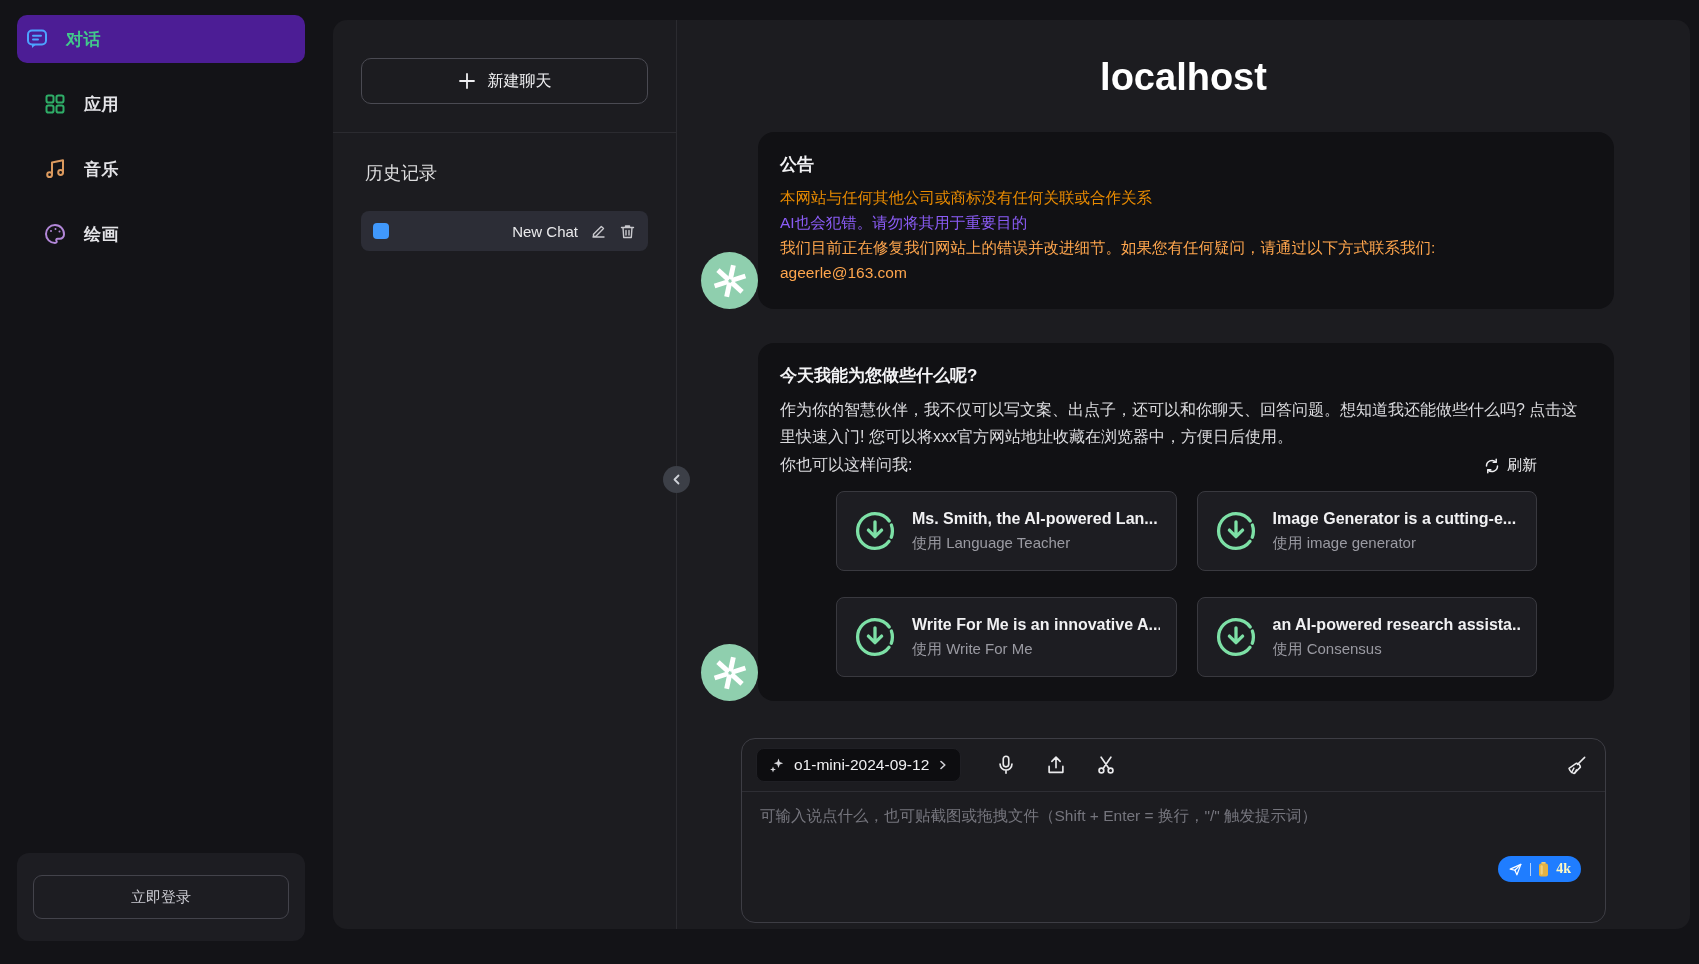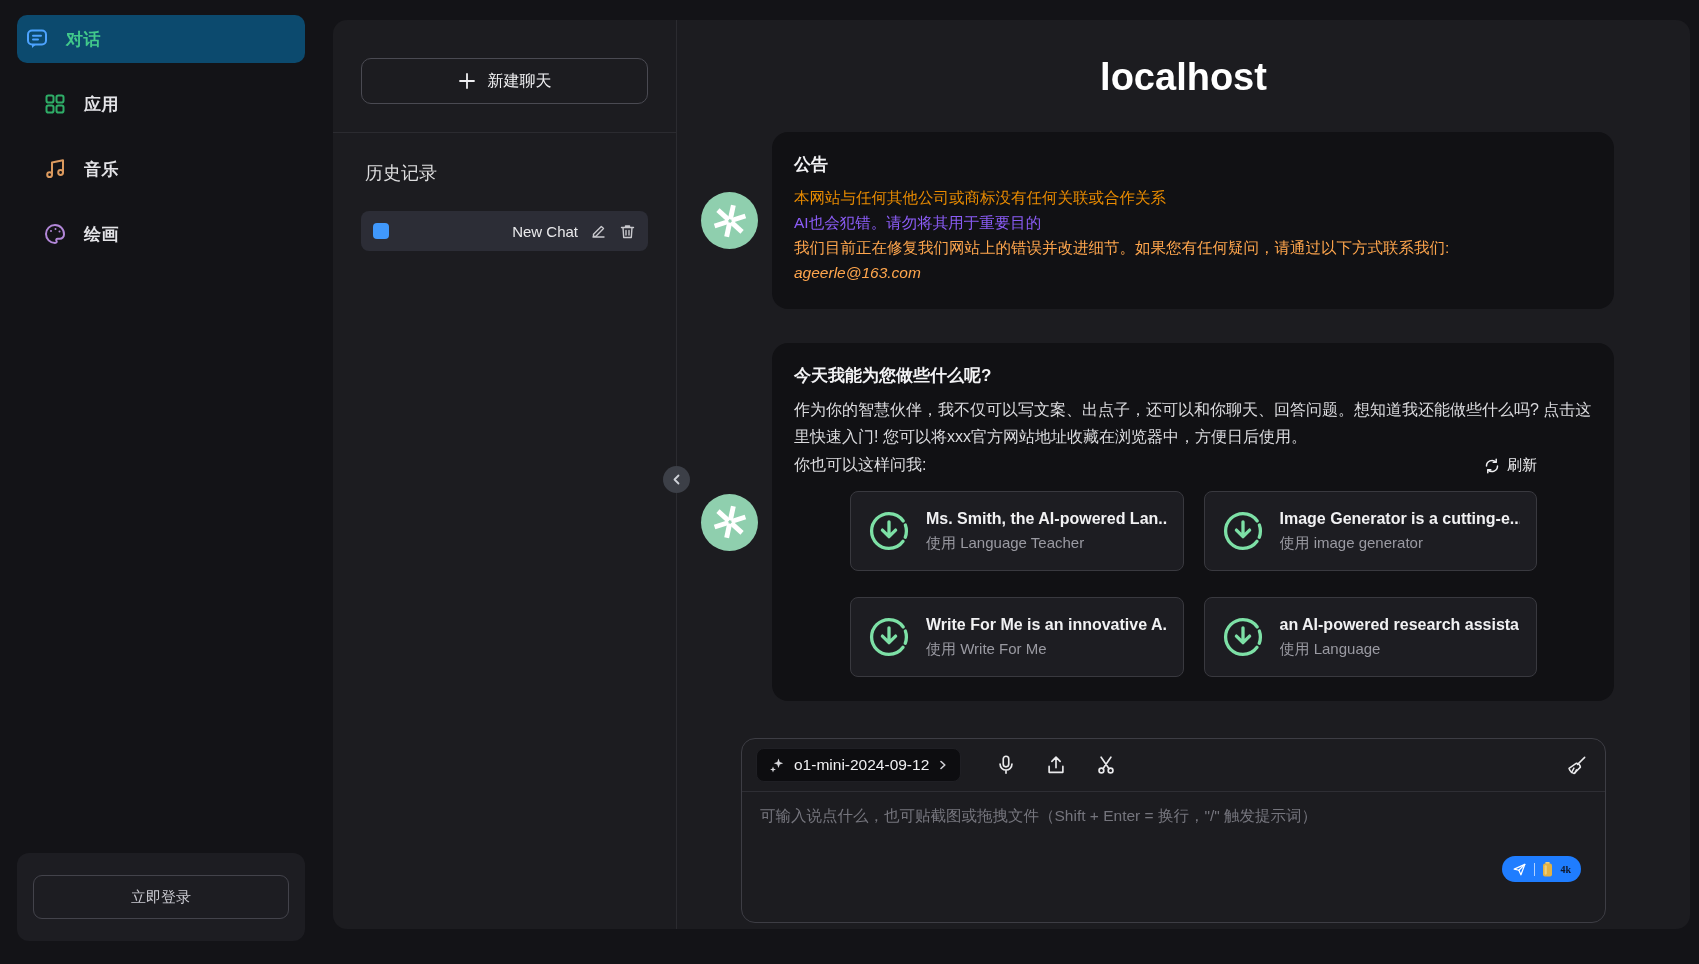--- a/index.html
+++ b/index.html
@@ -4,21 +4,21 @@
 <style>
   * { margin:0; padding:0; box-sizing:border-box; }
   html,body { width:1699px; height:964px; background:#131317; overflow:hidden;
     font-family:"Liberation Sans","DejaVu Sans",sans-serif; }
   .app { width:1699px; height:964px; display:flex; position:relative; background:#131317; }
 
   
   .sidebar { width:333px; height:100%; padding:15px 28px 23px 17px; display:flex; flex-direction:column; }
   .side-item { height:48px; border-radius:10px; display:flex; align-items:center; gap:17px;
     padding:0 14px 0 26px; margin-bottom:17px; cursor:pointer; }
-  .side-item.active { background:#0c4a6e;padding-left:8px; }
+  .side-item.active { background:#4c1d95;padding-left:8px; }
   .side-label { font-size:17px; font-weight:600; color:#e4e4e8; letter-spacing:.5px; }
   .side-item.active .side-label { color:#42c98b; }
   .sicon { width:24px; height:24px; display:inline-flex; }
   .login-card { margin-top:auto; background:#1d1d22; border-radius:12px; padding:22px 16px; }
   .login-btn { width:100%; height:44px; background:transparent; border:1px solid #43434b;
     border-radius:9px; color:#cbcbd2; font-size:15px; cursor:pointer;
     font-family:"Liberation Sans","DejaVu Sans",sans-serif; }
 
   
   .shell { flex:1; margin:20px 9px 35px 0; background:#1c1c20; border-radius:14px;
@@ -38,30 +38,30 @@
   .chat-name { margin-left:14px; font-size:15px; color:#eaeaec; flex:1; }
   .chat-act { width:17px; height:17px; display:inline-flex; margin-left:12px; cursor:pointer; }
 
   
   .main { flex:1; display:flex; flex-direction:column; position:relative; padding-bottom:6px; min-width:0; }
   .collapse-handle { position:absolute; left:-14px; top:446px; width:27px; height:27px;
     border-radius:50%; background:#3c3f47; border:none; color:#cfd2d8; display:flex;
     align-items:center; justify-content:center; cursor:pointer; z-index:3; }
   .page-title { margin-top:36px; text-align:center; font-size:38px; font-weight:700; color:#ffffff; }
   .messages { margin-top:33px; padding:0 76px 0 24px; }
-  .msg { display:flex; align-items:center; gap:14px; margin-bottom:34px; }
+  .msg { display:flex; align-items:flex-end; margin-bottom:34px; }
   .avatar { width:57px; height:57px; border-radius:50%; background:#8fcfae; flex-shrink:0;
     display:flex; align-items:center; justify-content:center; }
   .bubble { flex:1; background:#111114; border-radius:16px; padding:21px 22px 24px; min-width:0; }
   .msg-heading { font-size:17px; font-weight:700; color:#f3f3f5; margin-bottom:9px; }
   .ann-line { font-size:15.5px; line-height:25px; }
   .line-warn { color:#e98b00; font-weight:400; }
   .line-error { color:#8b5cf6; }
   .line-notice { color:#ffa64d; }
-  .line-link { color:#ffa64d; text-decoration:none; cursor:pointer;font-style:italic; }
+  .line-link { color:#ffa64d; text-decoration:none; cursor:pointer; }
   .msg-body { font-size:16px; line-height:27px; color:#dcdcdf; }
   .prompt-row { display:flex; align-items:center; margin-top:5px; }
   .prompt-text { font-size:16px; color:#dcdcdf; }
   .refresh-btn { margin-left:auto; margin-right:55px; background:none; border:none; color:#efeff1;
     font-size:15px; display:flex; align-items:center; gap:7px; cursor:pointer;
     font-family:"Liberation Sans","DejaVu Sans",sans-serif; }
   .cards { margin:15px 55px 0 56px; display:grid; grid-template-columns:1fr 1fr; gap:26px 20px; }
   .card { background:#1d1d22; border:1px solid #39393f; border-radius:8px; height:80px;
     display:flex; align-items:center; gap:15px; padding:0 16px; cursor:pointer; min-width:0; }
   .card-icon { width:44px; height:44px; flex-shrink:0; }
@@ -82,21 +82,21 @@
   .toolbar-spacer { flex:1; }
   .composer-input { position:relative; height:130px; padding:14px 18px; }
   .composer-textarea { width:100%; height:60px; background:transparent; border:none; outline:none;
     resize:none; color:#e8e8ea; font-size:15.5px;
     font-family:"Liberation Sans","DejaVu Sans",sans-serif; }
   .composer-textarea::placeholder { color:#75757d; }
   .send-pill { position:absolute; right:24px; bottom:40px; height:26px; background:#1f7dff;
     border:none; border-radius:13px; display:flex; align-items:center; gap:7px; padding:0 10px;
     cursor:pointer; }
   .send-sep { width:1px; height:13px; background:rgba(255,255,255,.65); }
-  .token-text { color:#0f172a; font-size:10px; font-weight:700;
+  .token-text { color:#fef9c3; font-size:14px; font-weight:700;
     font-family:Liberation Serif, serif; }
 </style>
 </head>
 <body>
 
 <div class="app">
 
   <aside class="sidebar">
 
     <div class="side-item active">
@@ -290,21 +290,21 @@
 
               <div class="card">
                 <span class="card-icon">
                   <svg viewBox="0 0 48 48" fill="none" stroke="#7de0a6" stroke-width="3.6" stroke-linecap="round" stroke-linejoin="round">
                     <circle cx="24" cy="24" r="19" stroke-dasharray="7 5 95 5 7"></circle>
                     <path d="M24 14v15M16.8 23 24 30.2 31.2 23"></path>
                   </svg>
                 </span>
                 <span class="card-texts">
                   <div class="card-title">an AI-powered research assista...</div>
-                  <div class="card-sub">使用 Language</div>
+                  <div class="card-sub">使用 Consensus</div>
                 </span>
               </div>
 
             </div>
           </div>
         </div>
       </div>
 
       <div class="composer">
         <div class="composer-toolbar">

